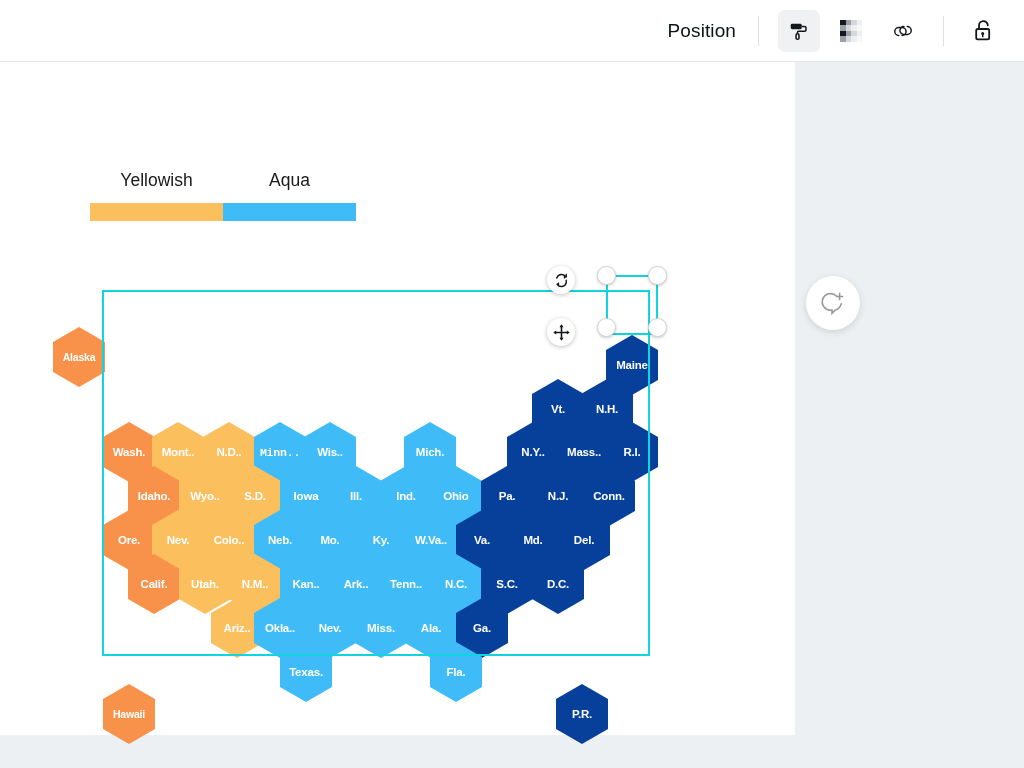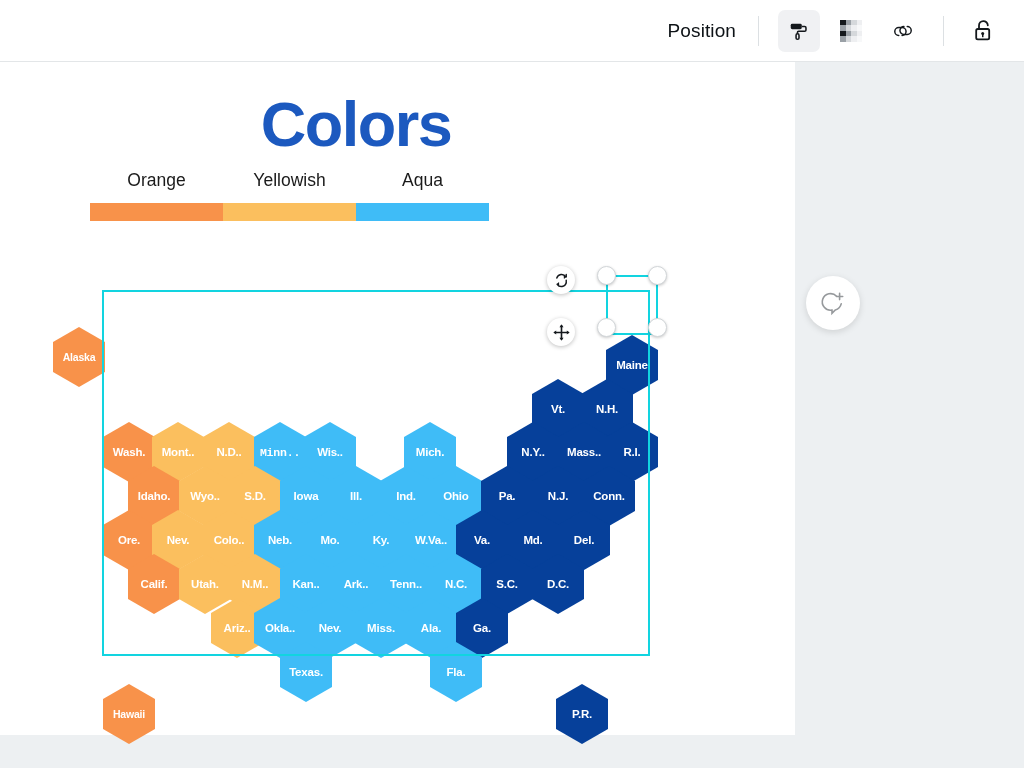--- a/index.html
+++ b/index.html
@@ -164,27 +164,22 @@
           <rect x="3.2" y="10" width="13" height="10.4" rx="1.6" fill="none" stroke="#14181C" stroke-width="1.8"></rect>
           <circle cx="9.7" cy="14.4" r="1.5" fill="#14181C"></circle>
           <rect x="9" y="14.8" width="1.5" height="3.4" fill="#14181C"></rect>
         </svg>
       </div>
     </div>
   </div>
 
   <div class="canvas">
 
-    <div class="slide-title">Colors</div>
 
     <div class="legend">
-        <div class="leg-item">
-          <div class="leg-name">Orange</div>
-          <div class="leg-bar" style="background: rgb(248, 146, 74);"></div>
-        </div>
         <div class="leg-item">
           <div class="leg-name">Yellowish</div>
           <div class="leg-bar" style="background: rgb(251, 191, 94);"></div>
         </div>
         <div class="leg-item">
           <div class="leg-name">Aqua</div>
           <div class="leg-bar" style="background: rgb(63, 188, 247);"></div>
         </div>
       </div>
 

